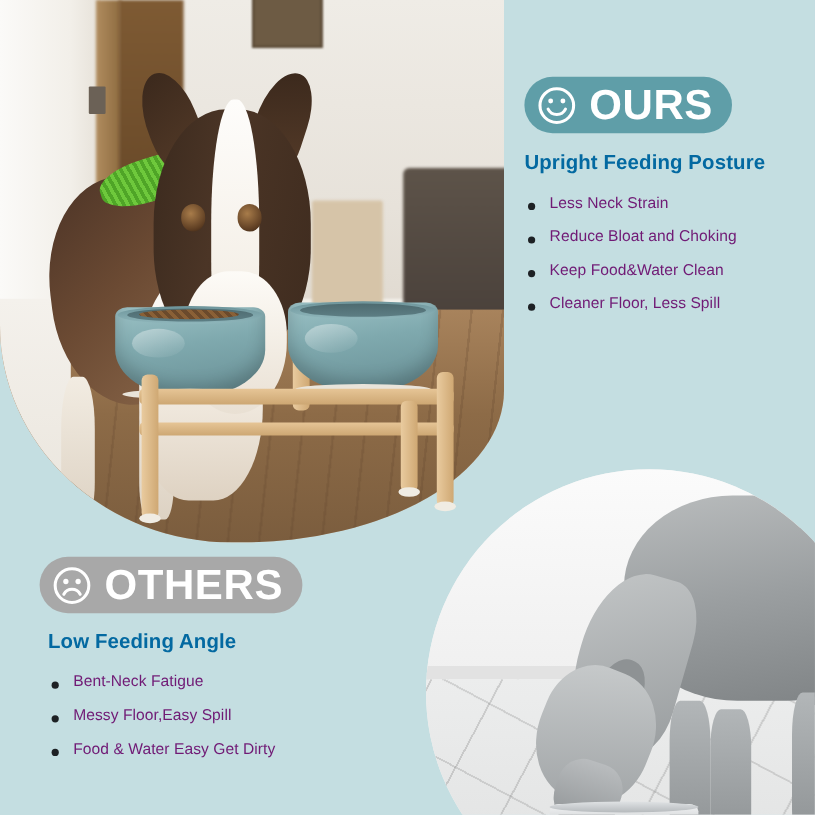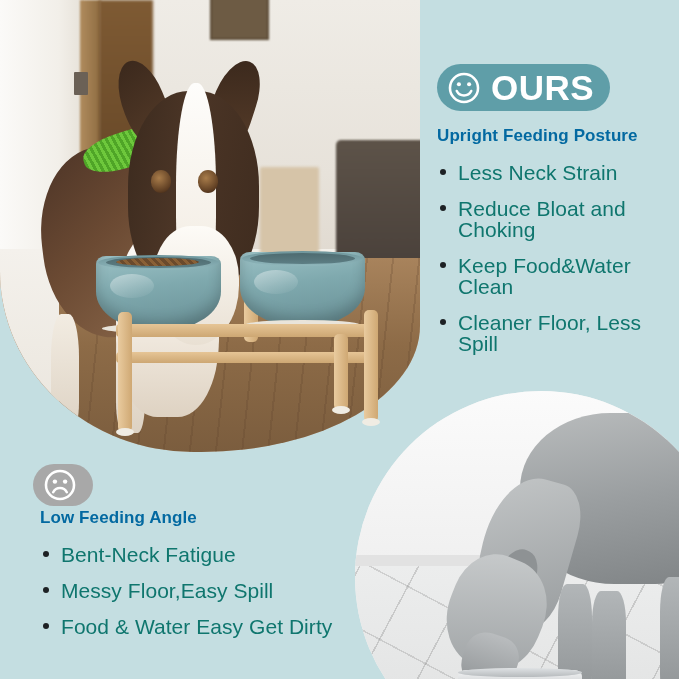--- a/index.html
+++ b/index.html
@@ -234,32 +234,32 @@
   }
   .face { width:34px; height:34px; flex:0 0 auto; display:block; }
 
   .subtitle {
     font-size:17px; font-weight:bold; color:#0369a1;
     margin-top:15px; letter-spacing:.1px;
   }
   .bullets { list-style:none; margin:16px 0 0 0; padding:0; }
   .bullets li {
     position:relative; padding-left:21px;
-    font-size:21px; color:#0f766e; line-height:1.0;
+    font-size:13px; color:#701a75; line-height:1.0;
     margin-bottom:15px; letter-spacing:.05px;
   }
   .bullets li::before {
     content:"";
     position:absolute; left:3px; top:7px;
     width:6px; height:6px; border-radius:50%; background:#1d2124;
   }
 
   
   .others-panel { position:absolute; left:33px; top:464px; width:330px; }
-  .others-panel .subtitle { margin-top:2px; margin-left:7px; }
+  .others-panel .subtitle { margin-top:14px; margin-left:7px; }
   .others-panel .bullets { margin-top:16px; margin-left:7px; }
 
   
   .circle-photo {
     position:absolute; left:355px; top:391px;
     width:372px; height:372px;
     border-radius:50%;
     overflow:hidden;
     background:#f2f2f2;
   }
@@ -434,20 +434,21 @@
   </div>
 
   <div class="others-panel">
     <div class="pill others">
       <svg class="face" viewBox="0 0 40 40">
         <circle cx="20" cy="20" r="16.5" fill="none" stroke="#ffffff" stroke-width="3"></circle>
         <circle cx="14" cy="16" r="2.6" fill="#ffffff"></circle>
         <circle cx="26" cy="16" r="2.6" fill="#ffffff"></circle>
         <path d="M12 28.5 A9 9 0 0 1 28 28.5" fill="none" stroke="#ffffff" stroke-width="3" stroke-linecap="round"></path>
       </svg>
+      <span class="pill-label">OTHERS</span>
     </div>
 
     <div class="subtitle">Low Feeding Angle</div>
 
     <ul class="bullets">
       <li>Bent-Neck Fatigue</li>
       <li>Messy Floor,Easy Spill</li>
       <li>Food &amp; Water Easy Get Dirty</li>
     </ul>
   </div>

